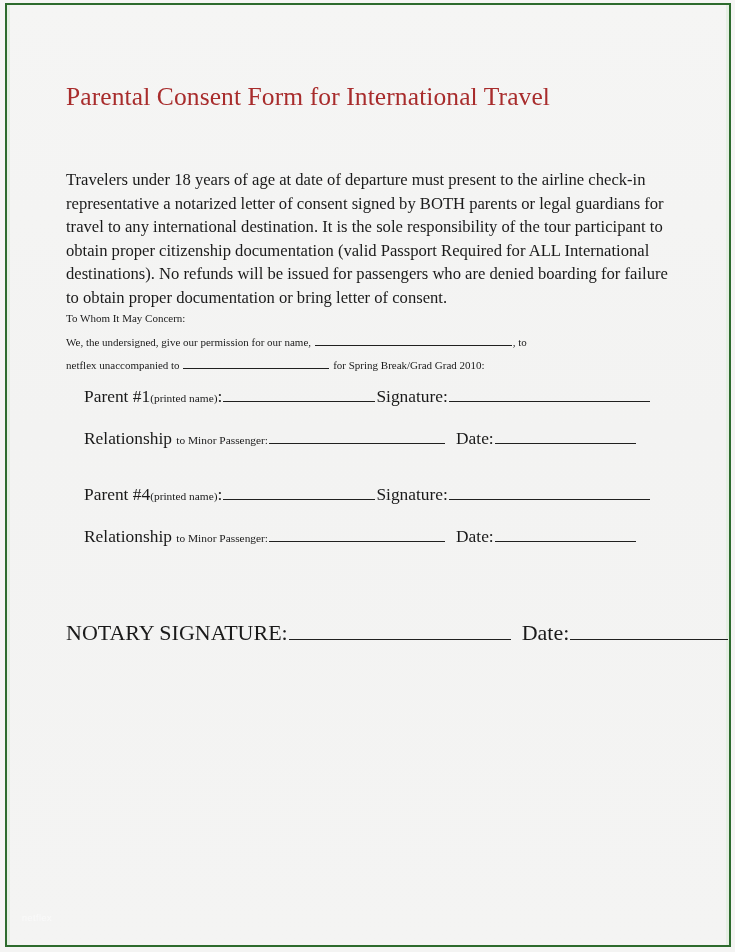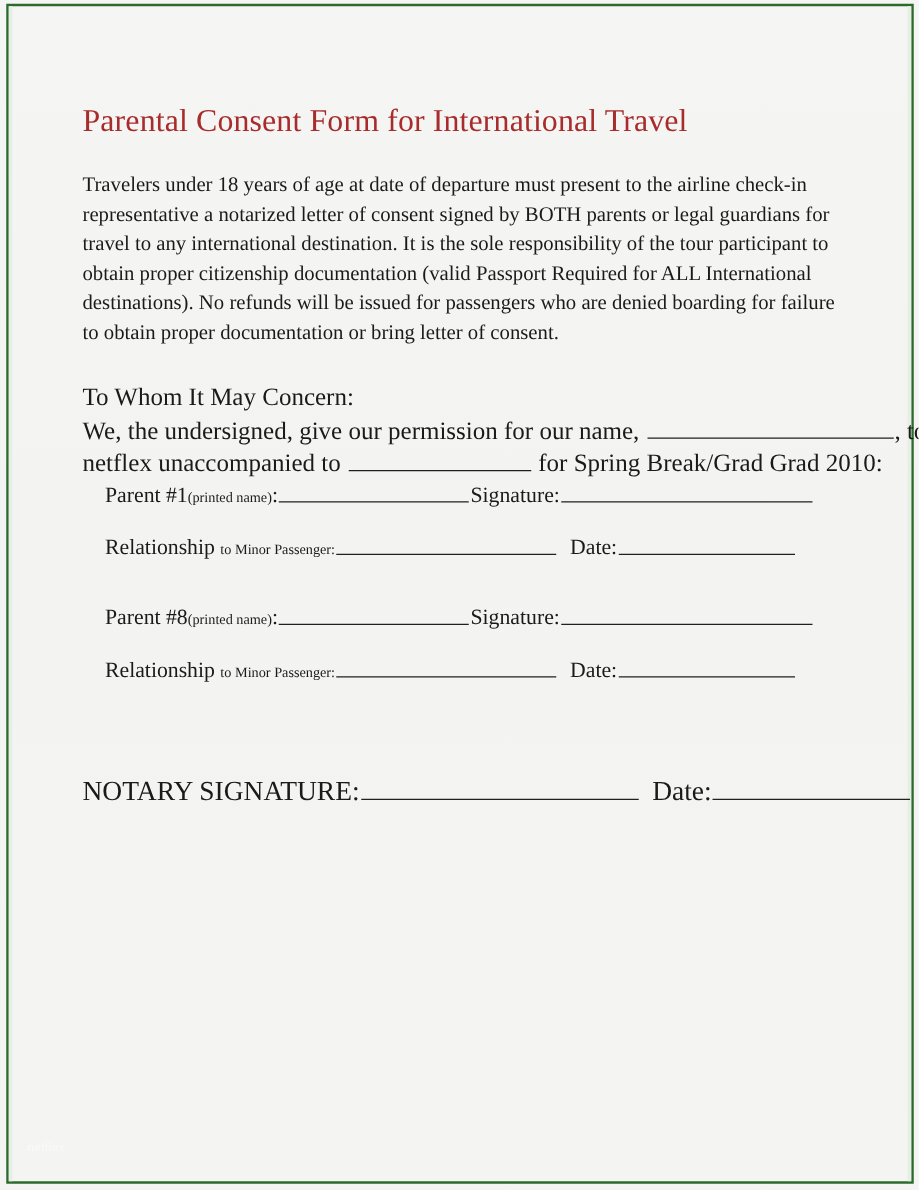--- a/index.html
+++ b/index.html
@@ -66,34 +66,34 @@
     font-size: 25.5px;
     line-height: 1.2;
     color: #a82c2c;
     letter-spacing: 0.1px;
     white-space: nowrap;
   }
 
   .intro-para {
     position: absolute;
     left: 66px;
-    top: 136px;
+    top: 168px;
     width: 608px;
     font-size: 16.6px;
     line-height: 23.6px;
     text-align: left;
     color: #1a1a1a;
   }
 
   .concern-block {
     position: absolute;
     left: 66px;
     top: 307px;
     width: 615px;
-    font-size: 20px;
+    font-size: 11px;
     line-height: 23.6px;
     color: #1a1a1a;
   }
 
   .concern-block .ln { display: block; white-space: nowrap; }
 
   
   .blank {
     display: inline-block;
     border-bottom: 1.4px solid #20201f;
@@ -178,21 +178,21 @@
     <div class="field-row" style="top:384px;">
       <span>Parent #1</span><span class="small-note">(printed name)</span><span>:</span><span class="blank name"></span><span>Signature:</span><span class="blank sig"></span>
     </div>
 
     <div class="field-row" style="top:426px;">
       <span>Relationship</span>
       <span class="small-note">to Minor Passenger:</span><span class="blank rel"></span><span class="gap-sm"></span><span>Date:</span><span class="blank date"></span>
     </div>
 
     <div class="field-row" style="top:482px;">
-      <span>Parent #8</span><span class="small-note">(printed name)</span><span>:</span><span class="blank name"></span><span>Signature:</span><span class="blank sig"></span>
+      <span>Parent #4</span><span class="small-note">(printed name)</span><span>:</span><span class="blank name"></span><span>Signature:</span><span class="blank sig"></span>
     </div>
 
     <div class="field-row" style="top:524px;">
       <span>Relationship</span>
       <span class="small-note">to Minor Passenger:</span><span class="blank rel"></span><span class="gap-sm"></span><span>Date:</span><span class="blank date"></span>
     </div>
 
     <div class="notary-row" style="top:618px;">
       <span>NOTARY SIGNATURE:</span><span class="blank nsig"></span><span class="gap-sm"></span><span>Date:</span><span class="blank ndate"></span>
     </div>

